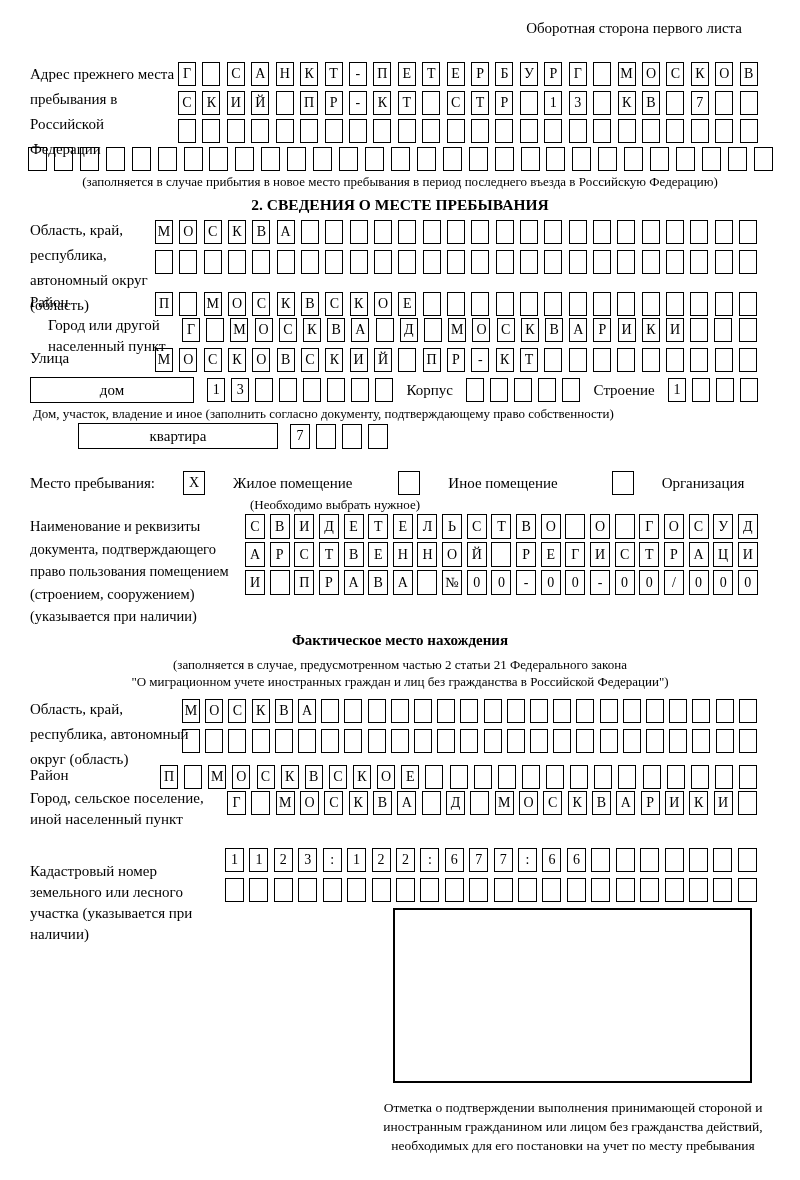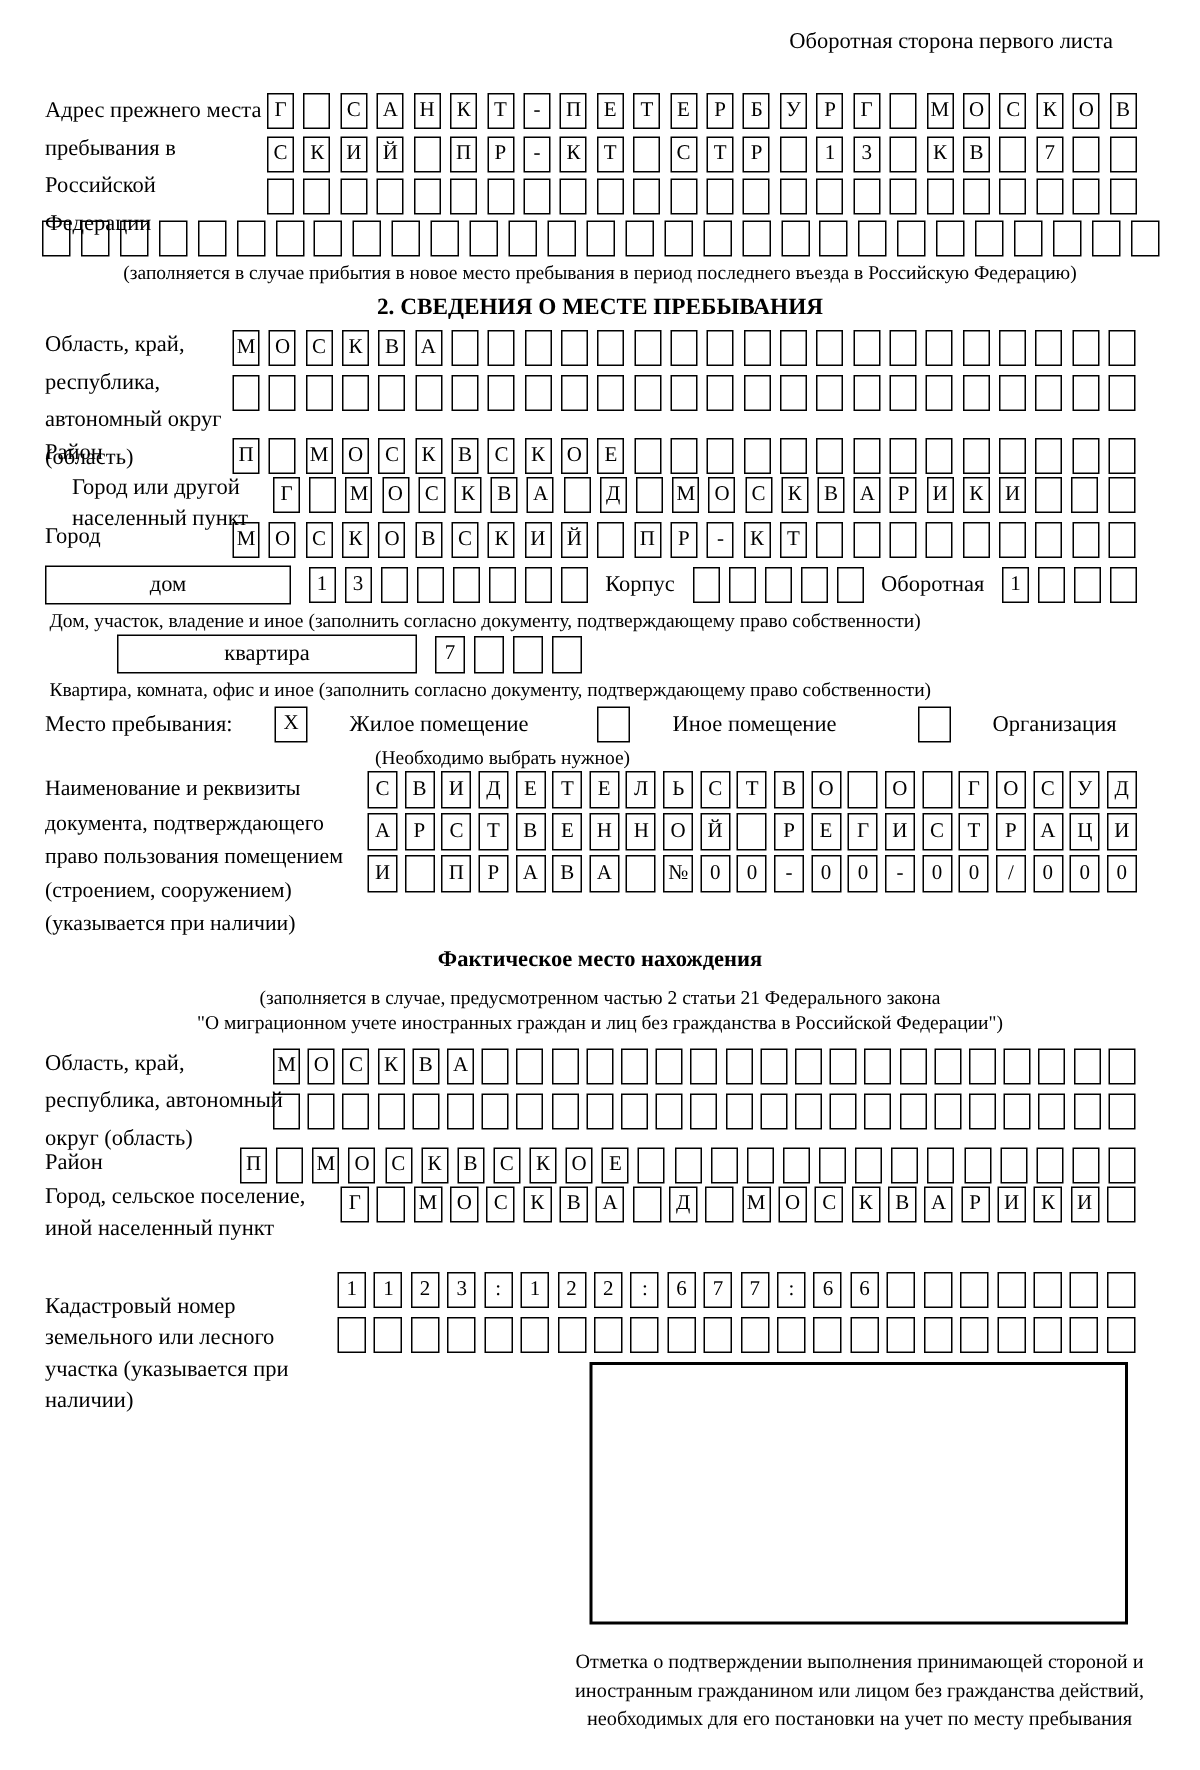--- a/index.html
+++ b/index.html
@@ -266,21 +266,21 @@
       <div class="cell">А</div>
       <div class="cell">Р</div>
       <div class="cell">И</div>
       <div class="cell">К</div>
       <div class="cell">И</div>
       <div class="cell"></div>
       <div class="cell"></div>
       <div class="cell"></div>
     </div>
 
-  <div class="lbl" style="left:30px;top:346px;">Город</div>
+  <div class="lbl" style="left:30px;top:346px;">Улица</div>
   <div class="cells" style="left:155px;top:348px;width:602px;">
       <div class="cell">М</div>
       <div class="cell">О</div>
       <div class="cell">С</div>
       <div class="cell">К</div>
       <div class="cell">О</div>
       <div class="cell">В</div>
       <div class="cell">С</div>
       <div class="cell">К</div>
       <div class="cell">И</div>
@@ -315,40 +315,39 @@
         <div class="cell"></div>
       </div>
     <span class="inl-lbl">Корпус</span>
     <div class="cells inline" style="width:114px;">
         <div class="cell"></div>
         <div class="cell"></div>
         <div class="cell"></div>
         <div class="cell"></div>
         <div class="cell"></div>
       </div>
-    <span class="inl-lbl">Оборотная</span>
+    <span class="inl-lbl">Строение</span>
     <div class="cells inline" style="width:90px;">
         <div class="cell">1</div>
         <div class="cell"></div>
         <div class="cell"></div>
         <div class="cell"></div>
       </div>
   </div>
   <div class="cap" style="left:33px;top:406px;">Дом, участок, владение и иное (заполнить согласно документу, подтверждающему право собственности)</div>
 
   <div class="kvrow">
     <div class="bigbox" style="width:200px;">квартира</div>
     <div class="cells inline doc" style="width:98px;">
         <div class="cell">7</div>
         <div class="cell"></div>
         <div class="cell"></div>
         <div class="cell"></div>
       </div>
   </div>
-  <div class="cap" style="left:33px;top:452px;">Квартира, комната, офис и иное (заполнить согласно документу, подтверждающему право собственности)</div>
 
   <div class="mesto">
     <span>Место пребывания:</span>
     <span class="cbox">X</span>
     <span>Жилое помещение</span>
     <span class="cbox ml18"></span>
     <span>Иное помещение</span>
     <span class="cbox ml24"></span>
     <span>Организация</span>
   </div>

